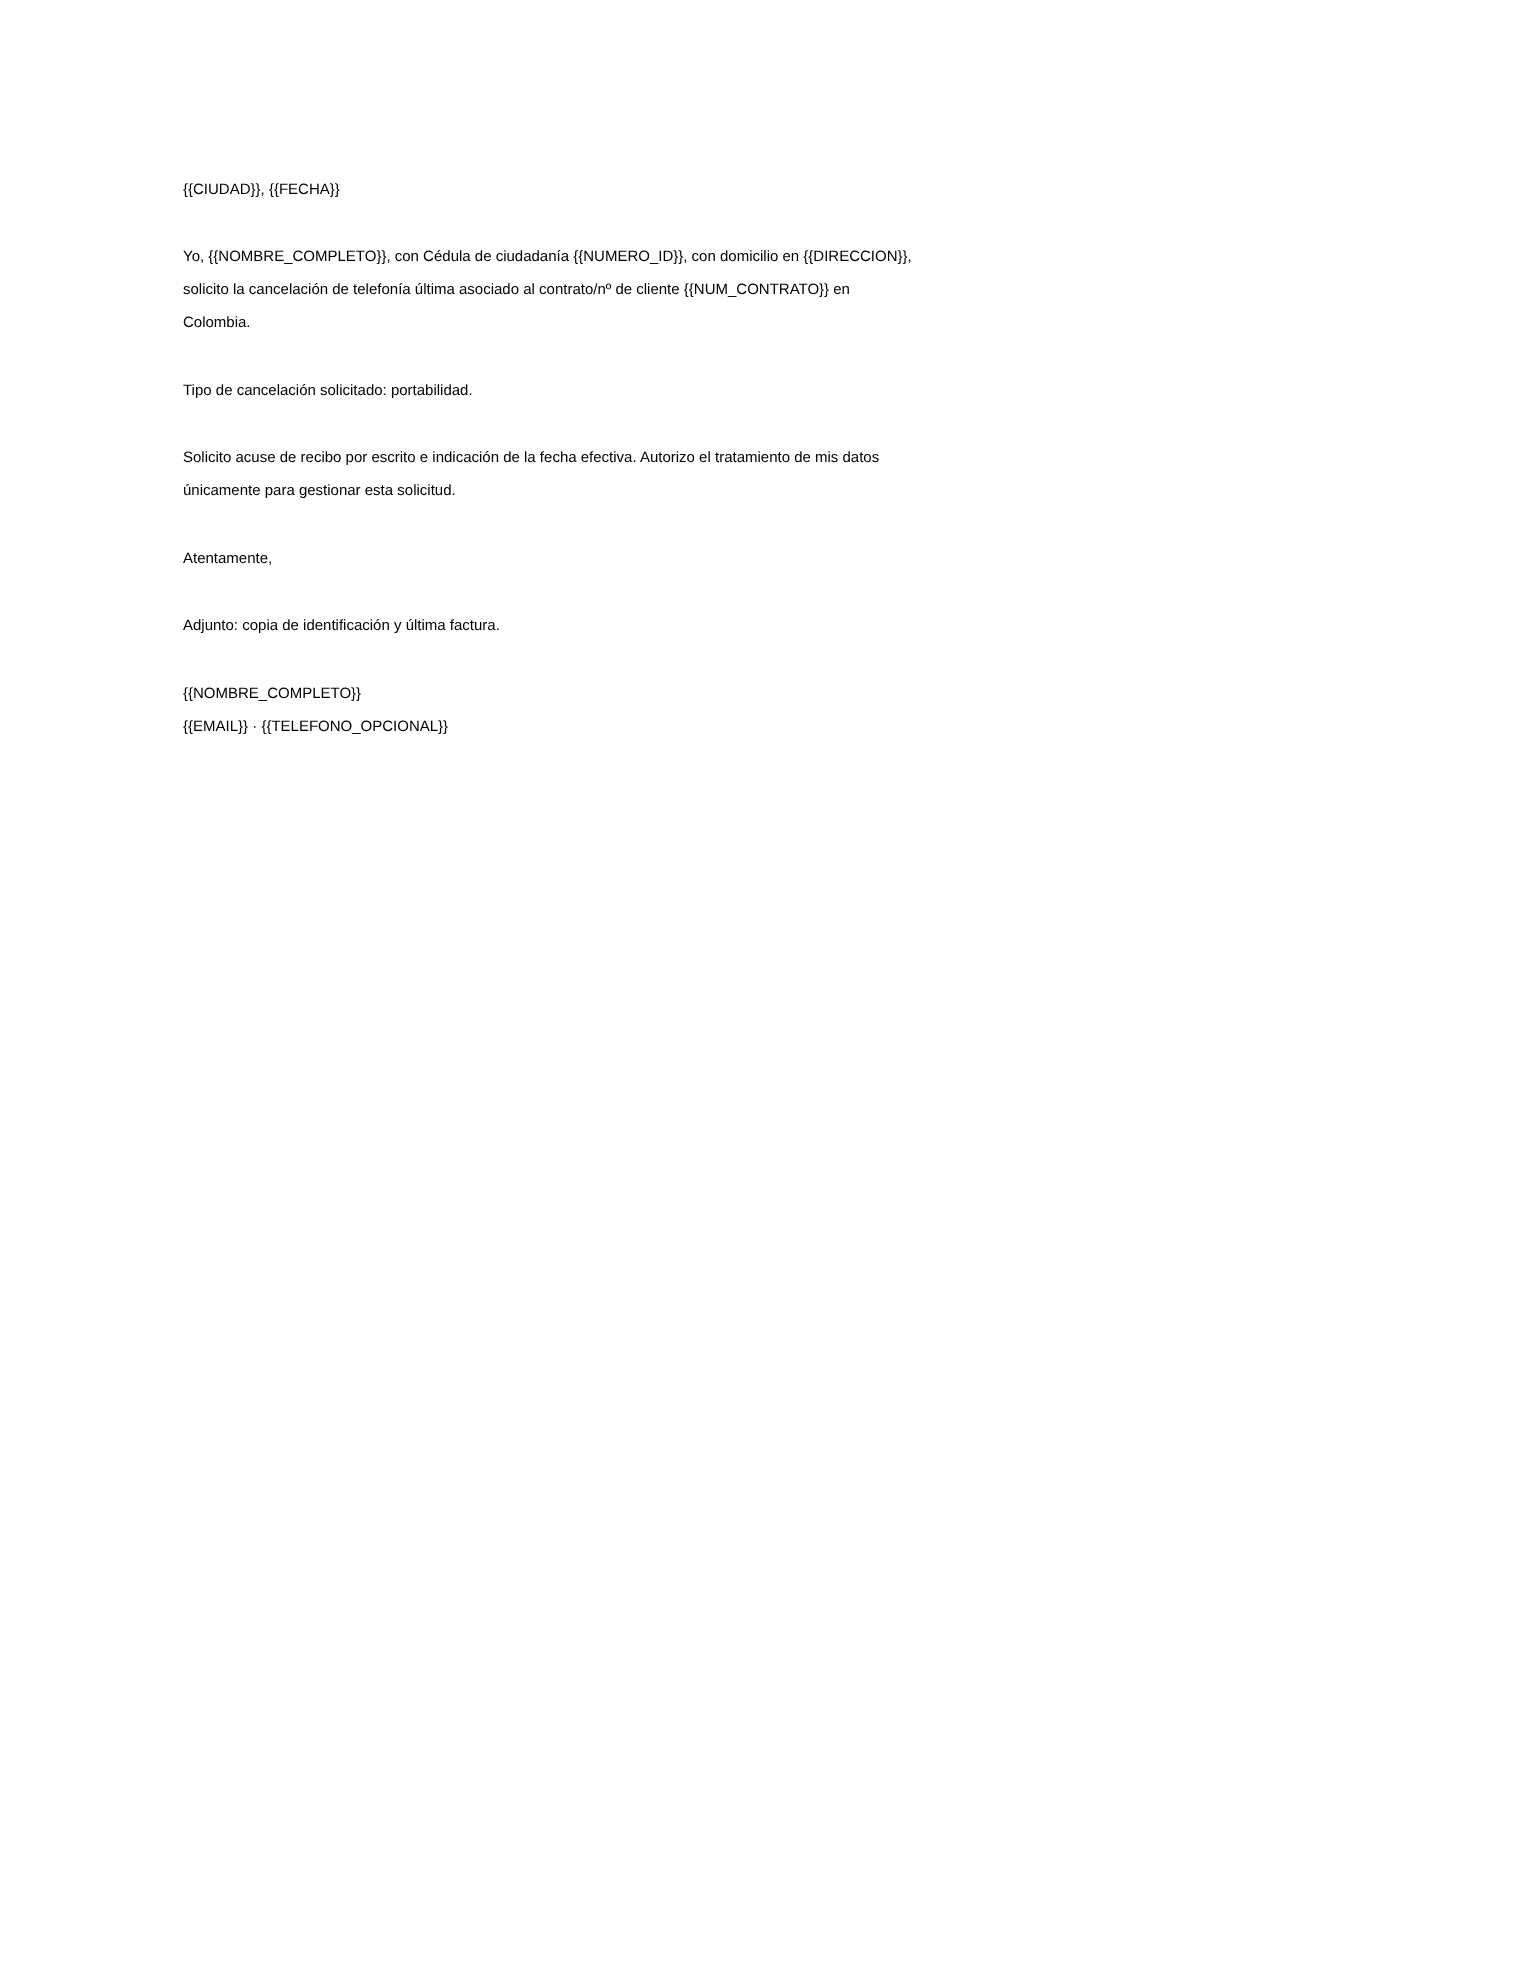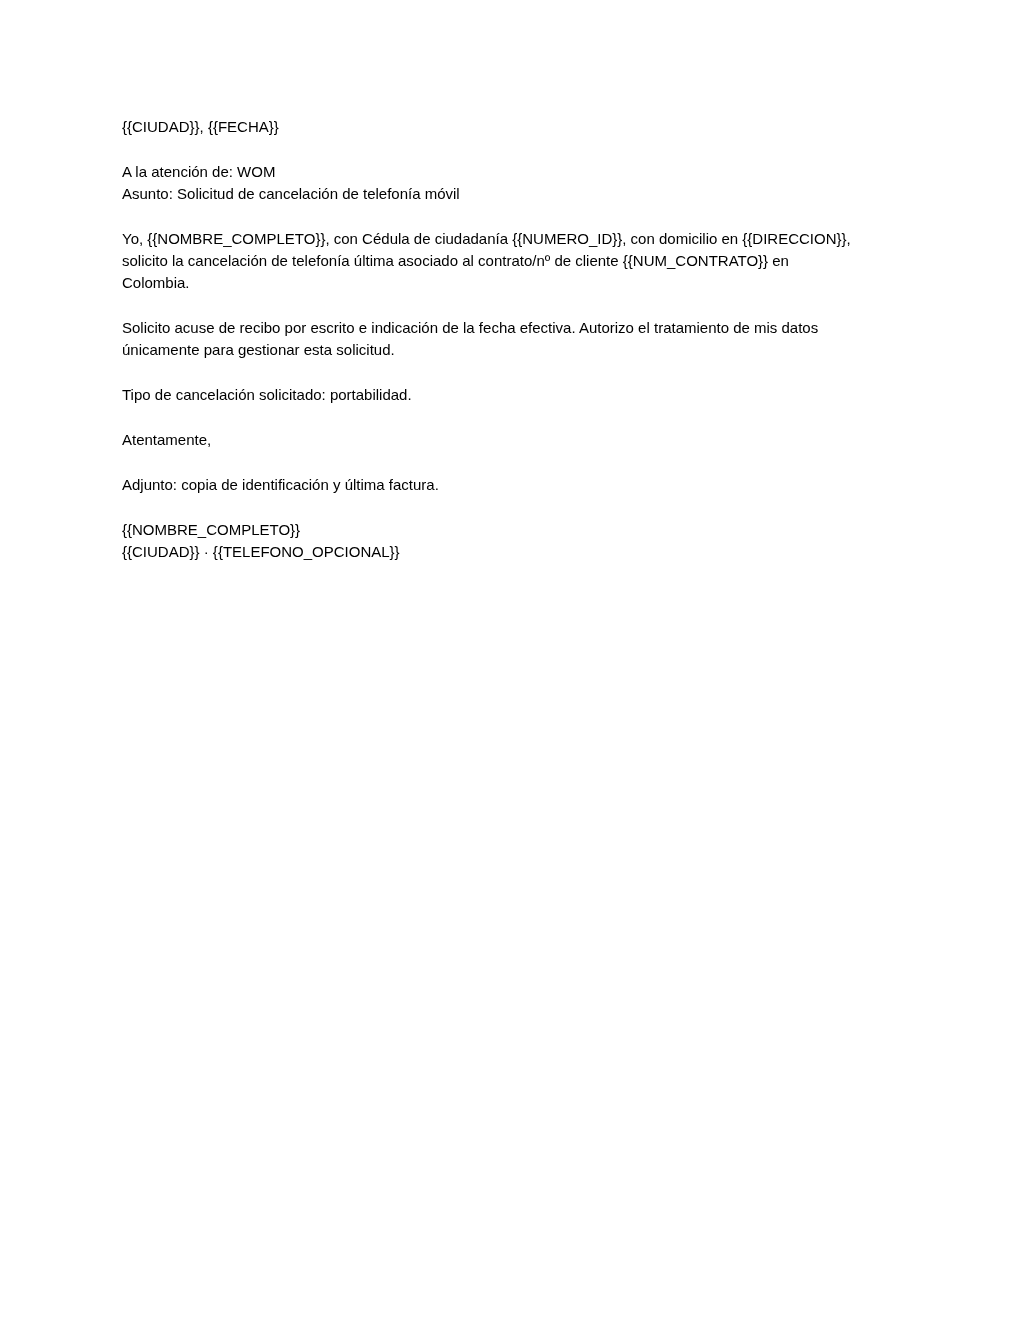--- a/index.html
+++ b/index.html
@@ -7,21 +7,21 @@
     padding: 0;
     background: #ffffff;
   }
   .page {
     position: relative;
     width: 1020px;
     height: 1320px;
     background: #ffffff;
     overflow: hidden;
     font-family: "Liberation Sans", sans-serif;
-    font-size: 15px;
+    font-size: 10px;
     line-height: 22px;
     color: #000000;
   }
   .letter {
     position: absolute;
     top: 116px;
     left: 122px;
     width: 800px;
   }
   .para {
@@ -33,33 +33,31 @@
   }
 </style>
 </head>
 <body>
 
 <div class="page">
   <div class="letter">
 
     <p class="para">{{CIUDAD}}, {{FECHA}}</p>
 
-    <p class="para">A la atención de: WOM
-Asunto: Solicitud de cancelación de telefonía móvil</p>
 
     <p class="para">Yo, {{NOMBRE_COMPLETO}}, con Cédula de ciudadanía {{NUMERO_ID}}, con domicilio en {{DIRECCION}},
 solicito la cancelación de telefonía última asociado al contrato/nº de cliente {{NUM_CONTRATO}} en
 Colombia.</p>
 
+    <p class="para">Tipo de cancelación solicitado: portabilidad.</p>
+
     <p class="para">Solicito acuse de recibo por escrito e indicación de la fecha efectiva. Autorizo el tratamiento de mis datos
 únicamente para gestionar esta solicitud.</p>
-
-    <p class="para">Tipo de cancelación solicitado: portabilidad.</p>
 
     <p class="para">Atentamente,</p>
 
     <p class="para">Adjunto: copia de identificación y última factura.</p>
 
     <p class="para">{{NOMBRE_COMPLETO}}
-{{CIUDAD}} · {{TELEFONO_OPCIONAL}}</p>
+{{EMAIL}} · {{TELEFONO_OPCIONAL}}</p>
 
   </div>
 </div>
 
 </body></html>

